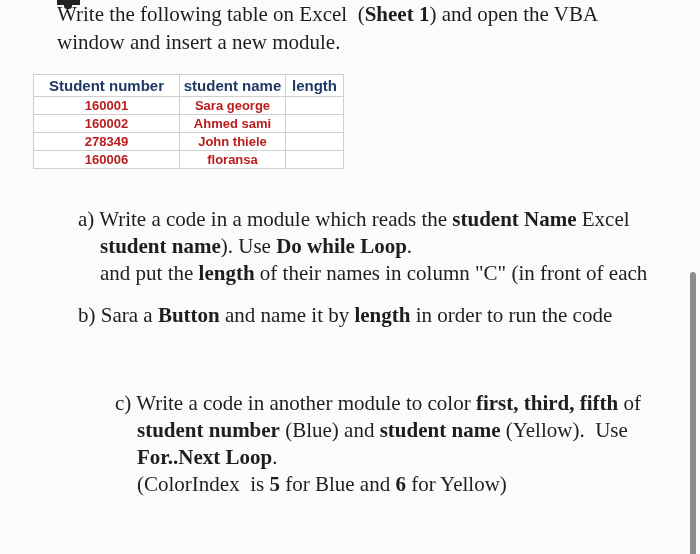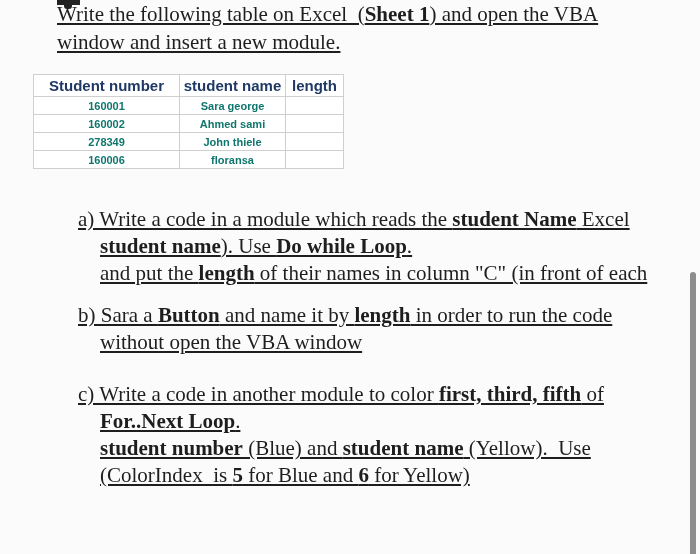--- a/index.html
+++ b/index.html
@@ -2,42 +2,42 @@
 <html><head>
 <meta charset="utf-8">
 <style>
   html,body{margin:0;padding:0;}
   body{
     width:700px;height:554px;position:relative;overflow:hidden;
     background:#fbfbfb;color:#1e1e1e;
     font-family:"Liberation Serif", serif;
   }
   .page{position:absolute;inset:0;}
-  .line{white-space:pre;font-size:21px;line-height:27px;text-decoration:underline;}
+  .line{white-space:pre;font-size:21px;line-height:27px;}
   .b{font-weight:bold;}
   
   .intro{position:absolute;left:57px;top:0;}
   .intro .line{line-height:28px;}
   
   .frag-bar{position:absolute;left:57px;top:0;width:23px;height:5px;background:#222;}
   .frag-stub{position:absolute;left:64px;top:4px;width:8px;height:5px;background:#222;border-radius:0 0 3px 3px;}
   
   .xl{position:absolute;left:33px;top:74px;border-collapse:collapse;table-layout:fixed;
       font-family:"Liberation Sans", sans-serif;background:#fff;}
   .xl th,.xl td{border:1px solid #cfcfcf;padding:0;text-align:center;vertical-align:middle;overflow:hidden;}
   .xl th{color:#1f3864;font-size:15px;font-weight:bold;}
-  .xl td{font-size:11px;font-weight:bold;color:#0f766e;}
+  .xl td{font-size:13px;font-weight:bold;color:#b91c1c;}
   .xl thead tr{height:22px;}
   .xl tbody tr{height:18px;}
   
   .qitem{position:absolute;left:78px;}
   .qitem .line.cont{margin-left:22px;}
   #item-a{top:206px;}
   #item-b{top:302px;}
-  #item-c{top:381px;}
+  #item-c{top:390px;margin-left:37px;}
   
   .scrollbar{position:absolute;left:690px;top:272px;width:6px;height:282px;
              background:#8d8d8d;border-radius:3px 3px 0 0;}
 </style>
 </head>
 <body>
 
 <div class="page">
 
   <div>
@@ -88,25 +88,24 @@
   </table>
 
   <div class="qitem" id="item-a">
     <div class="line"><span>a) Write a code in a module which reads the </span><span class="b">student Name</span><span> Excel</span></div>
     <div class="line cont"><span class="b">student name</span><span>). Use </span><span class="b">Do while Loop</span><span>.</span></div>
     <div class="line cont"><span>and put the </span><span class="b">length</span><span> of their names in column "C" (in front of each</span></div>
   </div>
 
   <div class="qitem" id="item-b">
     <div class="line"><span>b) Sara a </span><span class="b">Button</span><span> and name it by </span><span class="b">length</span><span> in order to run the code</span></div>
-    <div class="line cont"><span>without open the VBA window</span></div>
   </div>
 
   <div class="qitem" id="item-c">
     <div class="line"><span>c) Write a code in another module to color </span><span class="b">first, third, fifth</span><span> of</span></div>
+    <div class="line cont"><span class="b">student number</span><span> (Blue) and </span><span class="b">student name</span><span> (Yellow).  Use</span></div>
     <div class="line cont"><span class="b">For..Next Loop</span><span>.</span></div>
-    <div class="line cont"><span class="b">student number</span><span> (Blue) and </span><span class="b">student name</span><span> (Yellow).  Use</span></div>
     <div class="line cont"><span>(ColorIndex  is </span><span class="b">5</span><span> for Blue and </span><span class="b">6</span><span> for Yellow)</span></div>
   </div>
 
   <div class="scrollbar"></div>
 
 </div>
 
 </body></html>

